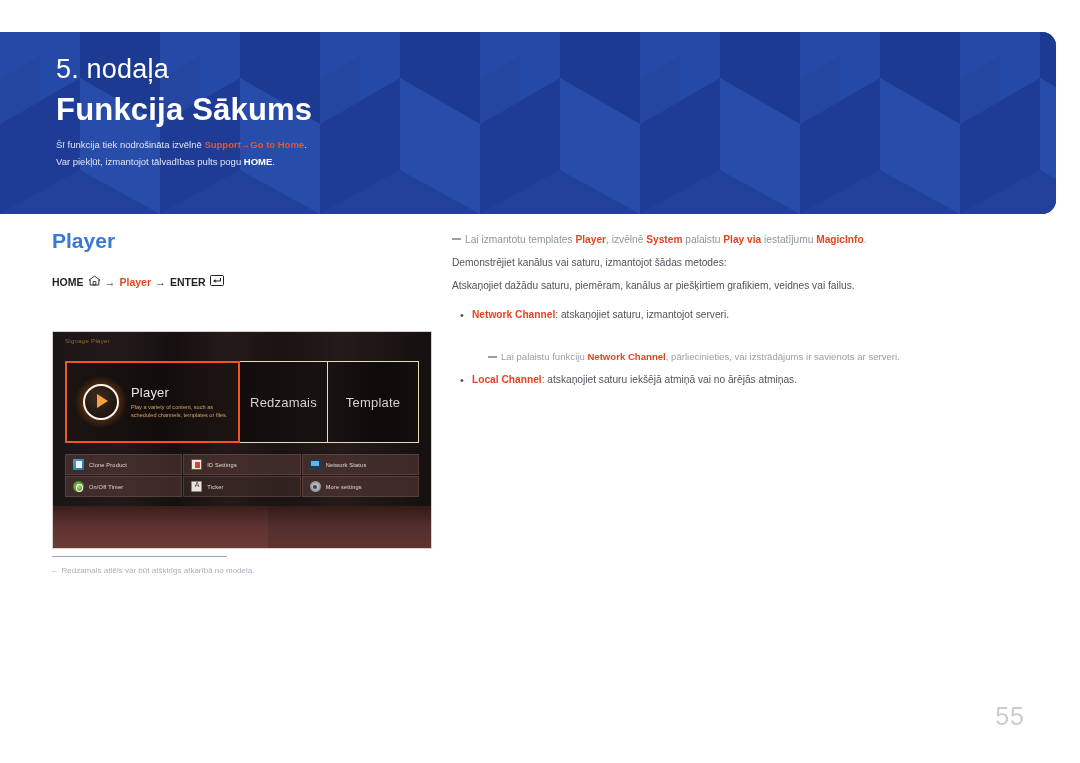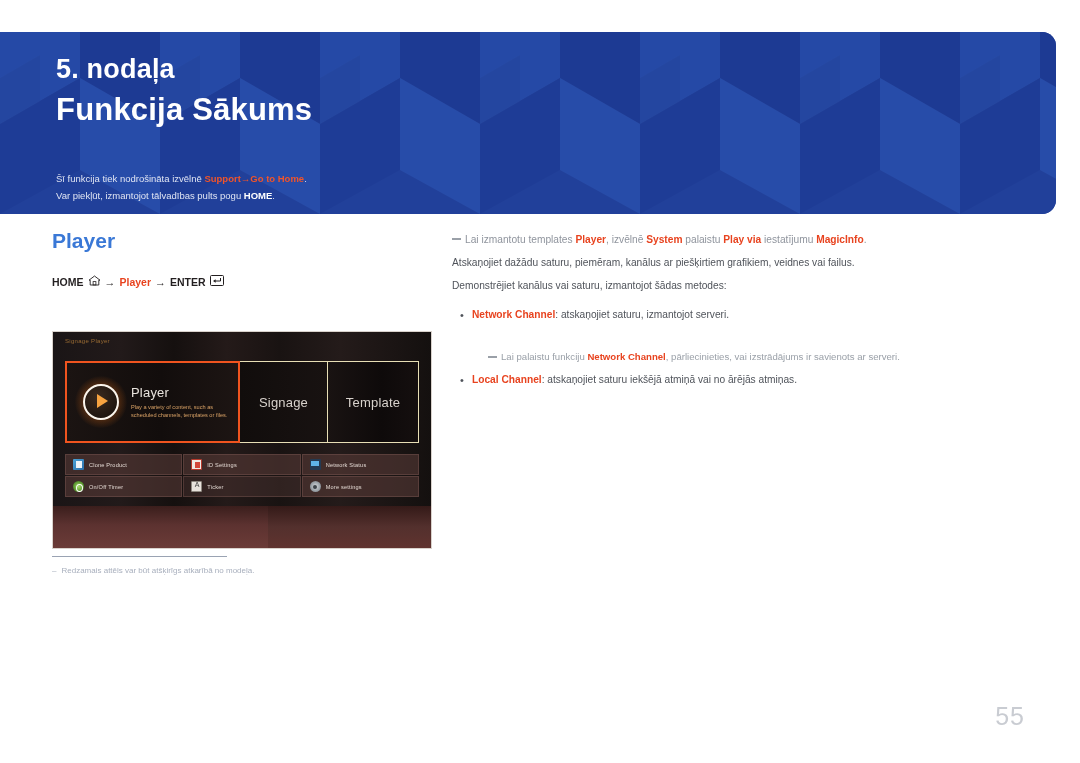--- a/index.html
+++ b/index.html
@@ -38,35 +38,35 @@
   }
   .banner-inner {
     position: absolute;
     left: 56px;
     top: 20px;
     right: 20px;
     bottom: 0;
   }
   .chapter-line1 {
     font-size: 27px;
-    font-weight: bold;
+    font-weight: normal;
     color: #ffffff;
     letter-spacing: 0.2px;
     line-height: 34px;
   }
   .chapter-line2 {
     font-size: 31px;
     font-weight: bold;
     color: #ffffff;
     letter-spacing: 0.2px;
     line-height: 40px;
     margin-top: 4px;
   }
   .banner-note {
-    margin-top: 40px;
+    margin-top: 6px;
     font-size: 9.5px;
     color: #dfe4f3;
     line-height: 17px;
   }
   .banner-note .accent { color: #f0542a; font-weight: bold; }
   .banner-note .arrow { color: #f0542a; }
   .banner-note .bold-white { color: #ffffff; font-weight: bold; }
 
   
   .content {
@@ -431,21 +431,21 @@
               <div class="play-glow"></div>
               <div class="play-ring"></div>
               <div class="play-tri"></div>
             </div>
             <div class="player-text">
               <div class="tile-name">Player</div>
               <div class="player-sub">Play a variety of content, such as scheduled channels, templates or files.</div>
             </div>
           </div>
           <div class="tile schedule">
-            <div class="tile-name">Signage</div>
+            <div class="tile-name">Redzamais</div>
           </div>
           <div class="tile template">
             <div class="tile-name">Template</div>
           </div>
         </div>
 
         <div class="quick-grid">
           <div class="quick-cell">
             <span class="q-icon q-clone"></span>
             <span class="quick-label">Clone Product</span>
@@ -483,22 +483,22 @@
 
     </div>
 
     <div class="col-right">
 
       <div class="note-row">
         <span class="note-dash"></span>
         <span><span>Lai izmantotu templates </span><span class="orange-b">Player</span><span>, izvēlnē </span><span class="orange-b">System</span><span> palaistu </span><span class="orange-b">Play via</span><span> iestatījumu </span><span class="orange-b">MagicInfo</span><span>.</span></span>
       </div>
 
+      <div class="para">Demonstrējiet kanālus vai saturu, izmantojot šādas metodes:</div>
       <div class="para">Atskaņojiet dažādu saturu, piemēram, kanālus ar piešķirtiem grafikiem, veidnes vai failus.</div>
-      <div class="para">Demonstrējiet kanālus vai saturu, izmantojot šādas metodes:</div>
 
       <div class="bullets">
 
         <div class="bullet">
           <span class="bullet-dot">•</span>
           <span><span class="orange-b">Network Channel</span><span>: atskaņojiet saturu, izmantojot serveri.</span></span>
         </div>
 
         <div class="sub-note">
           <span class="note-dash"></span>

